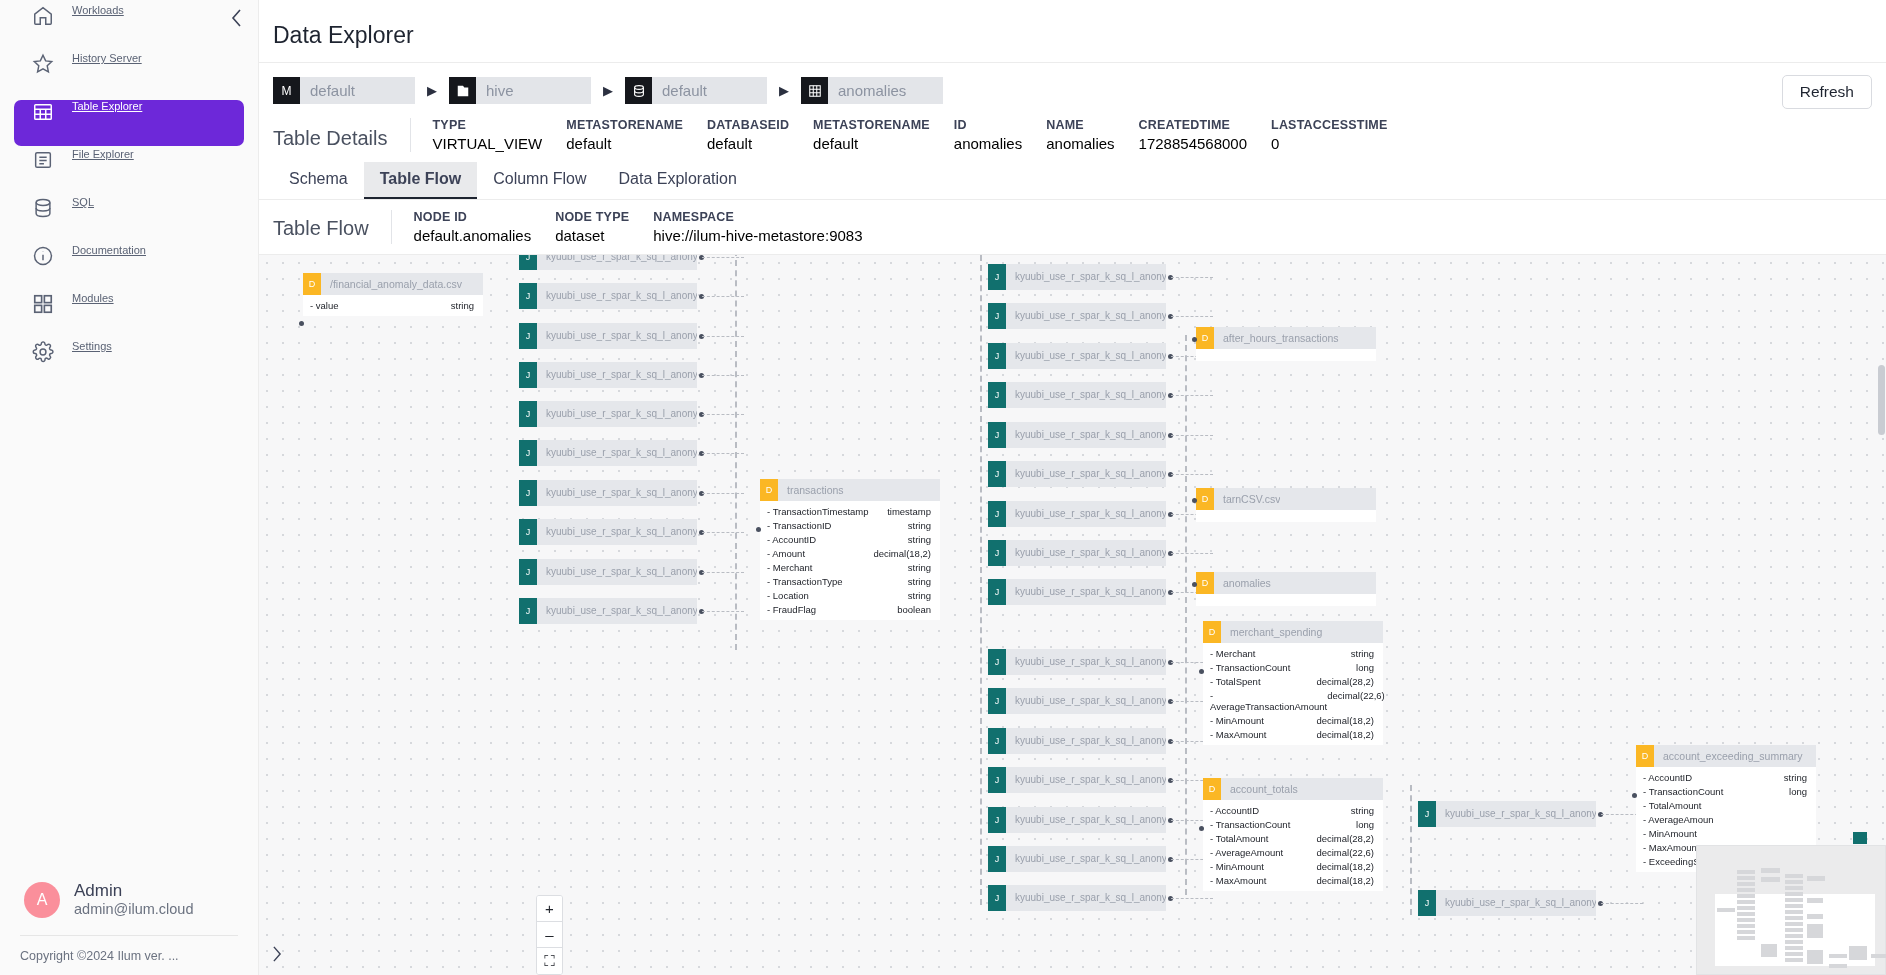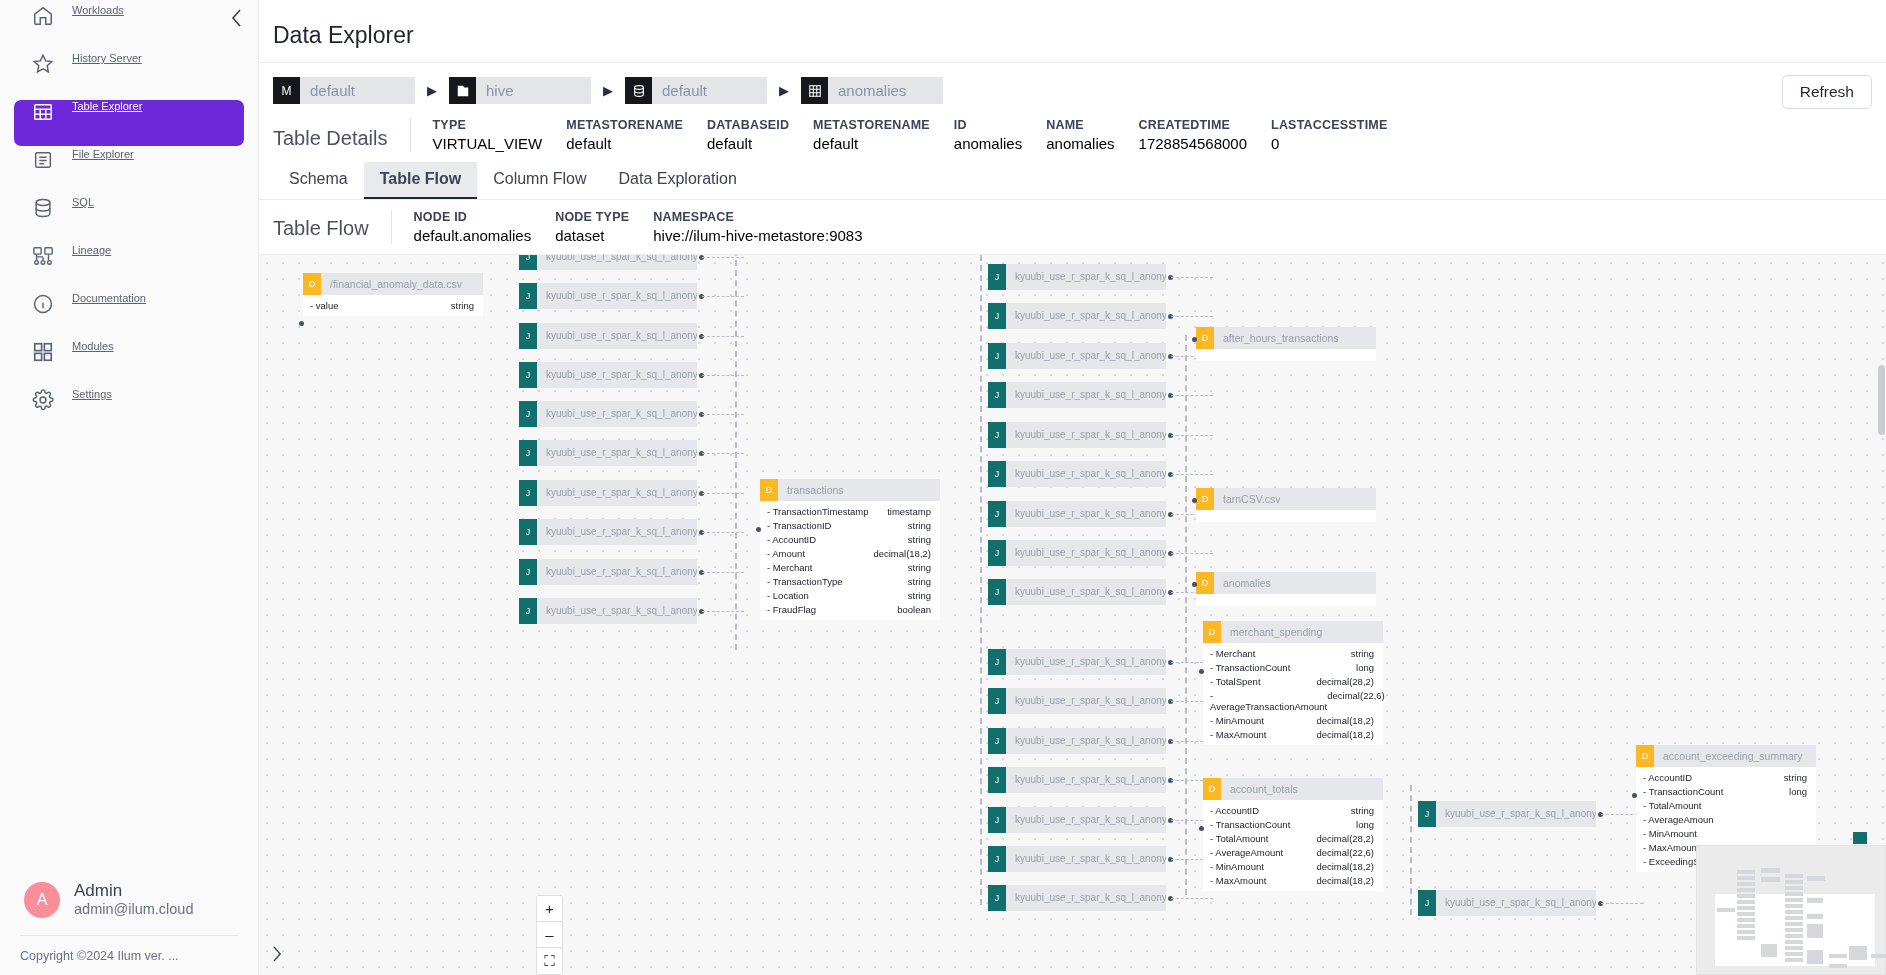--- a/index.html
+++ b/index.html
@@ -202,33 +202,20 @@
       </div>
       <div class="nav-item">
         <span class="ico">
           <svg width="22" height="22" viewBox="0 0 24 24" fill="none" stroke="#5a6274" stroke-width="1.6">
               <ellipse cx="12" cy="6" rx="7.5" ry="3.2"></ellipse>
               <path d="M4.5 6v12c0 1.8 3.4 3.2 7.5 3.2s7.5-1.4 7.5-3.2V6"></path>
               <path d="M4.5 12c0 1.8 3.4 3.2 7.5 3.2s7.5-1.4 7.5-3.2"></path>
             </svg>
         </span>
         <span>SQL</span>
-      </div>
-      <div class="nav-item">
-        <span class="ico">
-          <svg width="22" height="22" viewBox="0 0 24 24" fill="none" stroke="#5a6274" stroke-width="1.5">
-              <rect x="2" y="3" width="8" height="7" rx="1"></rect>
-              <rect x="14" y="3" width="8" height="7" rx="1"></rect>
-              <circle cx="5" cy="19" r="2"></circle>
-              <circle cx="12" cy="19" r="2"></circle>
-              <circle cx="19" cy="19" r="2"></circle>
-              <path d="M5 10v7M18 10v7M12 13h-7M12 13v4"></path>
-            </svg>
-        </span>
-        <span>Lineage</span>
       </div>
       <div class="nav-item">
         <span class="ico">
           <svg width="22" height="22" viewBox="0 0 24 24" fill="none" stroke="#5a6274" stroke-width="1.6">
               <circle cx="12" cy="12" r="9.2"></circle>
               <path d="M12 10.5v6M12 7.4v.1"></path>
             </svg>
         </span>
         <span>Documentation</span>
       </div>

